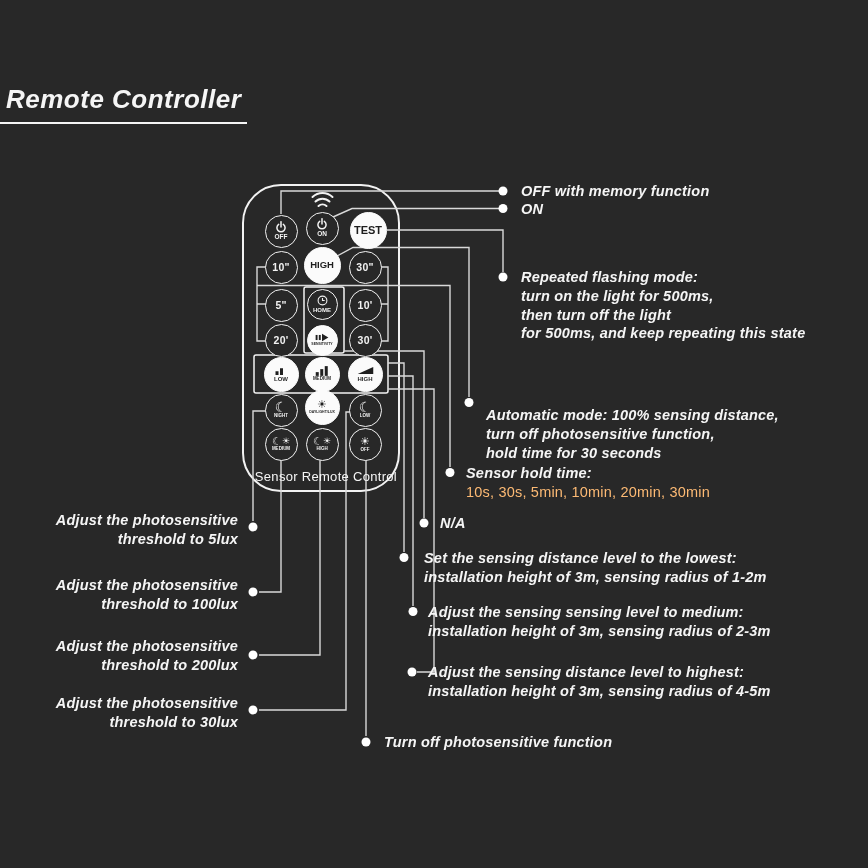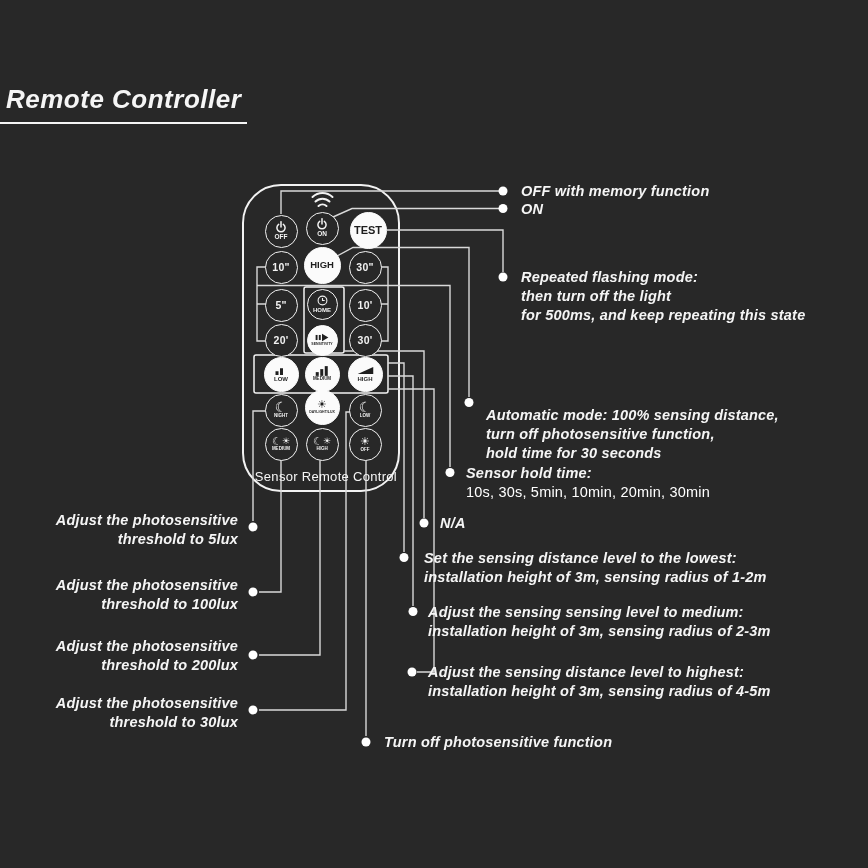--- a/index.html
+++ b/index.html
@@ -32,21 +32,21 @@
   .moonsun{display:flex;align-items:center;gap:0;}
   .moonsun .m{font-size:11px;line-height:10px;}
   .moonsun .s{font-size:9px;line-height:9px;}
   #footer-label{
     position:absolute;left:247px;top:469px;width:150px;text-align:right;
     font-size:13px;font-weight:normal;letter-spacing:.3px;z-index:3;
   }
   
   .ann{position:absolute;font-size:14.5px;font-weight:bold;font-style:italic;letter-spacing:.2px;z-index:2;}
   .ann .ln{line-height:18.8px;white-space:nowrap;}
-  .ann .plain{font-weight:normal;font-style:normal;color:#ffffff;}
+  .ann .plain{font-weight:normal;font-style:normal;color:#fdba74;}
   .ann.leftcol{text-align:right;}
 </style>
 </head>
 <body>
 
 <div id="stage">
 
   <div id="title-wrap">
     <span id="title">Remote Controller</span>
   </div>
@@ -213,20 +213,21 @@
   <div id="footer-label">Sensor Remote Control</div>
 
   <div class="ann" style="left:521px;top:182px">
     <div class="ln">OFF with memory function</div>
   </div>
   <div class="ann" style="left:521px;top:200px">
     <div class="ln">ON</div>
   </div>
   <div class="ann" style="left:521px;top:268px">
     <div class="ln">Repeated flashing mode:</div>
+    <div class="ln">turn on the light for 500ms,</div>
     <div class="ln">then turn off the light</div>
     <div class="ln">for 500ms, and keep repeating this state</div>
   </div>
   <div class="ann" style="left:486px;top:406px">
     <div class="ln">Automatic mode: 100% sensing distance,</div>
     <div class="ln">turn off photosensitive function,</div>
     <div class="ln">hold time for 30 seconds</div>
   </div>
   <div class="ann" style="left:466px;top:464px">
     <div class="ln">Sensor hold time:</div>

